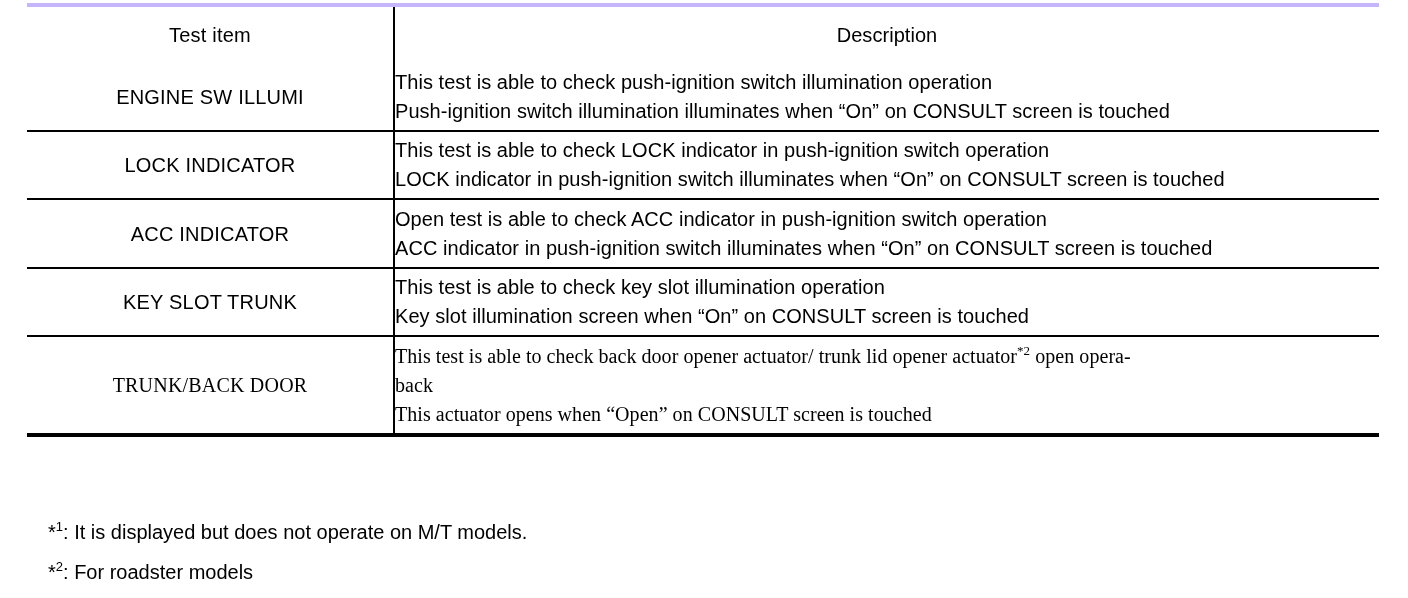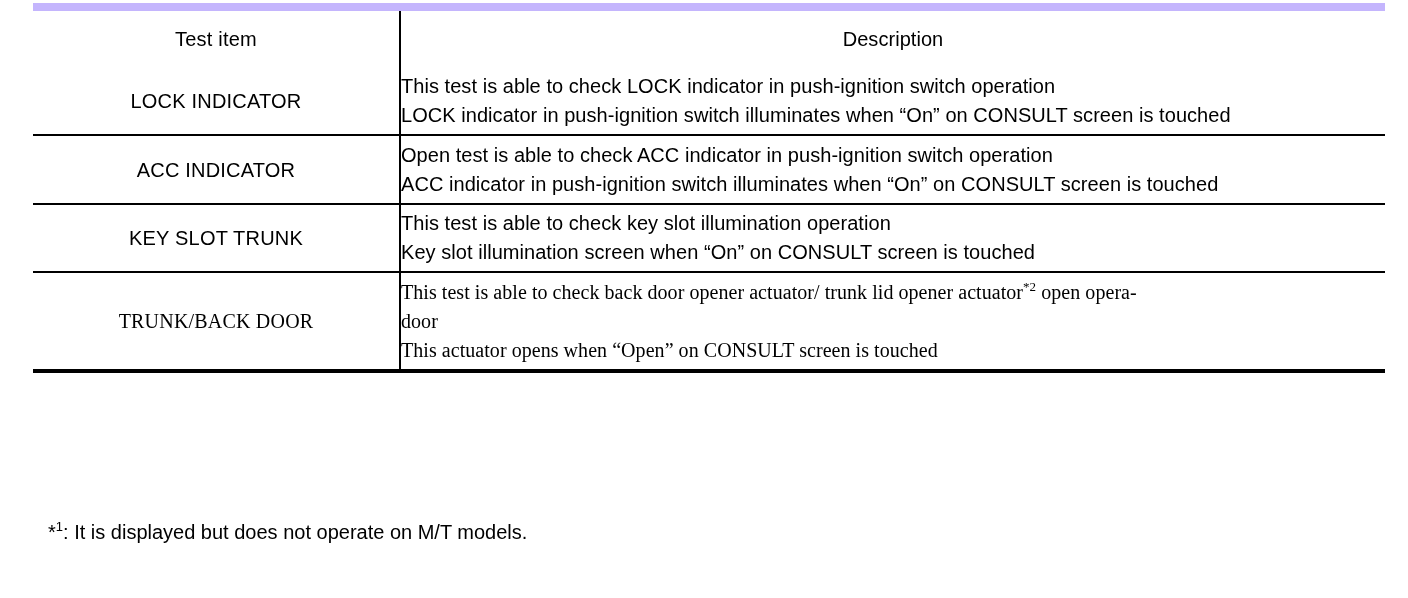--- a/index.html
+++ b/index.html
@@ -20,26 +20,26 @@
   .page {
     position: relative;
     width: 1408px;
     height: 598px;
     box-sizing: border-box;
   }
 
   
   .spec-table {
     position: absolute;
-    left: 33px;
+    left: 27px;
     top: 3px;
     width: 1352px;
     border-collapse: collapse;
     table-layout: fixed;
-    border-top: 8px solid #c4b5fd;
+    border-top: 4px solid #c4b5fd;
     border-bottom: 4px solid #000;
   }
 
   .spec-table col.col-item { width: 367px; }
   .spec-table col.col-desc { width: 985px; }
 
   .spec-table th,
   .spec-table td {
     padding: 0;
     vertical-align: middle;
@@ -127,20 +127,27 @@
       <col class="col-item">
       <col class="col-desc">
     </colgroup>
     <thead>
       <tr class="header-row r-head">
         <th class="cell-item">Test item</th>
         <th class="cell-desc" style="text-align:center;">Description</th>
       </tr>
     </thead>
     <tbody>
+      <tr class="r-1">
+        <td class="cell-item">ENGINE SW ILLUMI</td>
+        <td class="cell-desc">
+          <span class="desc-line">This test is able to check push-ignition switch illumination operation</span>
+          <span class="desc-line">Push-ignition switch illumination illuminates when “On” on CONSULT screen is touched</span>
+        </td>
+      </tr>
       <tr class="r-2">
         <td class="cell-item">LOCK INDICATOR</td>
         <td class="cell-desc">
           <span class="desc-line">This test is able to check LOCK indicator in push-ignition switch operation</span>
           <span class="desc-line">LOCK indicator in push-ignition switch illuminates when “On” on CONSULT screen is touched</span>
         </td>
       </tr>
       <tr class="r-3">
         <td class="cell-item">ACC INDICATOR</td>
         <td class="cell-desc">
@@ -152,24 +159,25 @@
         <td class="cell-item">KEY SLOT TRUNK</td>
         <td class="cell-desc">
           <span class="desc-line">This test is able to check key slot illumination operation</span>
           <span class="desc-line">Key slot illumination screen when “On” on CONSULT screen is touched</span>
         </td>
       </tr>
       <tr class="r-6">
         <td class="cell-item">TRUNK/BACK DOOR</td>
         <td class="cell-desc">
           <span class="desc-line"><span>This test is able to check back door opener actuator/ trunk lid opener actuator</span><sup class="fn">*2</sup><span> open opera-</span></span>
-          <span class="desc-line">door</span>
+          <span class="desc-line">back</span>
           <span class="desc-line">This actuator opens when “Open” on CONSULT screen is touched</span>
         </td>
       </tr>
     </tbody>
   </table>
 
   <div class="footnotes">
     <div class="footnote"><span class="marker"><span>*</span><sup>1</sup></span><span>: It is displayed but does not operate on M/T models.</span></div>
+    <div class="footnote"><span class="marker"><span>*</span><sup>2</sup></span><span>: For roadster models</span></div>
   </div>
 
 </div>
 
 </body></html>

